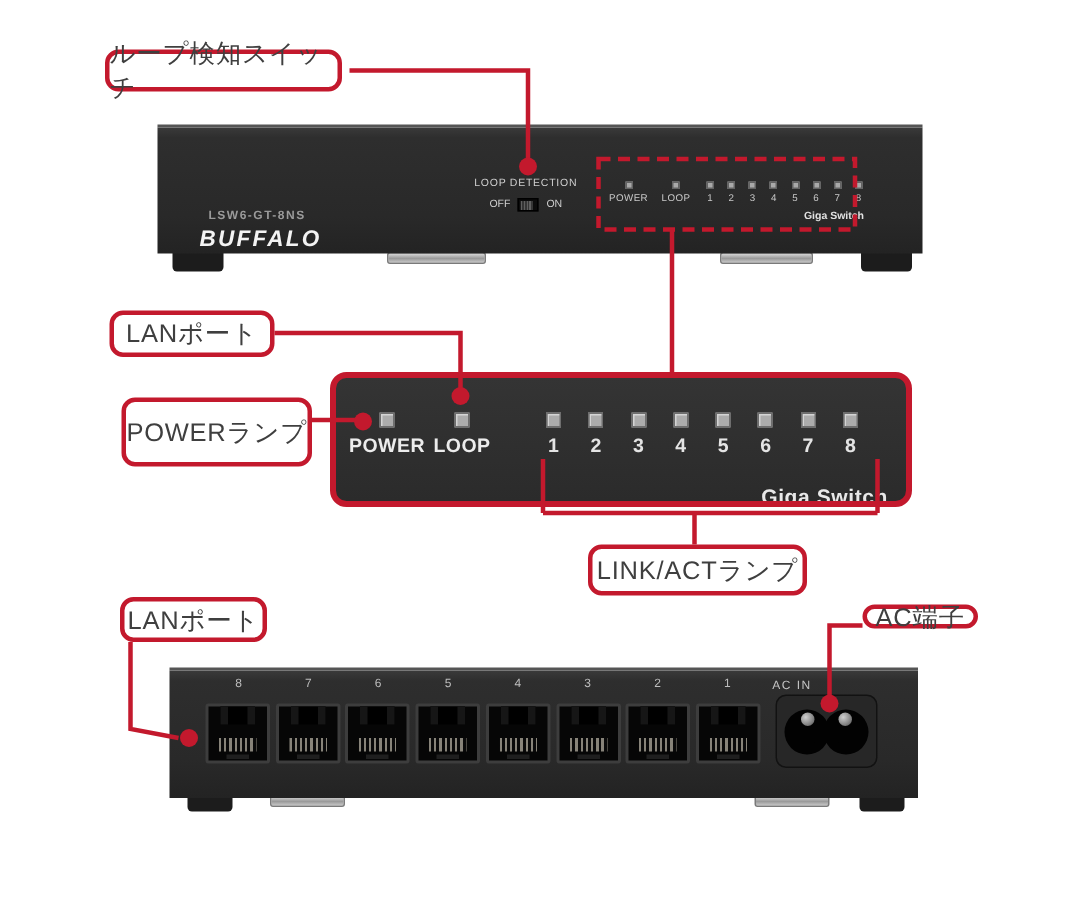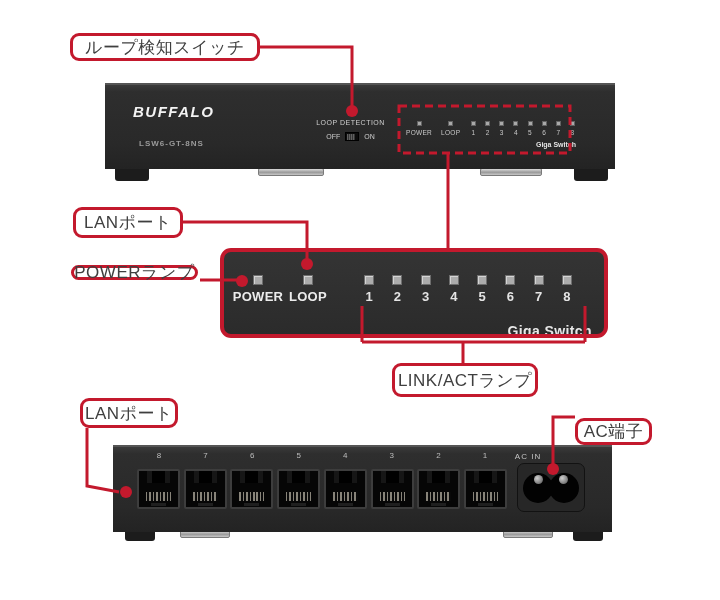--- a/index.html
+++ b/index.html
@@ -38,21 +38,21 @@
   }
   .tab{
     position:absolute;
     background:linear-gradient(180deg,#d9d9d9,#9a9a9a 55%,#c7c7c7);
     border:1px solid #7a7a7a;border-radius:2px;box-sizing:border-box;z-index:5;
   }
 
   
   .brand{
     position:absolute;color:#f3f3f3;font-size:15px;font-weight:bold;
-    font-style:italic;letter-spacing:1.5px;
+    font-style:italic;letter-spacing:1.5px;margin-top:48px;
   }
   .model{position:absolute;color:#9a9a9a;font-size:8px;letter-spacing:1px;font-weight:bold;}
   .ld-title{position:absolute;color:#cfcfcf;font-size:7px;letter-spacing:.5px;text-align:center;}
   .ld-row{position:absolute;display:flex;align-items:center;justify-content:center;gap:5px;
     color:#cfcfcf;font-size:7px;}
   .toggle{width:14px;height:9px;background:#0c0c0c;border:1px solid #000;
     display:flex;align-items:center;box-sizing:border-box;}
   .knob{width:8px;height:6px;margin-left:1px;
     background:repeating-linear-gradient(90deg,#606060 0 1px,#353535 1px 2px);}
   .led-sm{width:5px;height:5px;background:#a9a9a9;border:1px solid #636363;box-sizing:border-box;}
@@ -276,26 +276,26 @@
     <div class="ac-pin" style="left:16px;"></div>
     <div class="ac-pin" style="left:41px;"></div>
   </div>
 </div>
 
 <div class="foot" style="left:125px;top:531px;width:30px;height:10px;"></div>
 <div class="foot" style="left:573px;top:531px;width:30px;height:10px;"></div>
 <div class="tab" style="left:180px;top:530px;width:50px;height:8px;"></div>
 <div class="tab" style="left:503px;top:530px;width:50px;height:8px;"></div>
 
-<div class="callout" style="left:70px;top:33px;width:190px;height:28px;">ループ検知スイッチ</div>
+<div class="callout" style="left:70px;top:33px;width:158px;height:28px;">ループ検知スイッチ</div>
 <div class="callout" style="left:73px;top:207px;width:110px;height:31px;">LANポート</div>
-<div class="callout" style="left:71px;top:265px;width:127px;height:15px;text-align:center;">POWERランプ</div>
+<div class="callout" style="left:81px;top:265px;width:127px;height:46px;text-align:center;">POWERランプ</div>
 <div class="callout" style="left:392px;top:363px;width:146px;height:34px;">LINK/ACTランプ</div>
 <div class="callout" style="left:80px;top:398px;width:98px;height:30px;">LANポート</div>
-<div class="callout" style="left:575px;top:418px;width:77px;height:27px;">AC端子</div>
+<div class="callout" style="left:575px;top:403px;width:77px;height:16px;border-radius:10px;">AC端子</div>
 
 <svg class="overlay" width="720" height="600" viewBox="0 0 720 600">
   <g stroke="#c3192d" stroke-width="3" fill="none">
 
     <path d="M233,47 H352 V106"></path>
 
     <rect x="399" y="106" width="171" height="47" stroke-dasharray="8 5"></rect>
 
     <path d="M448,153 V248"></path>
 

